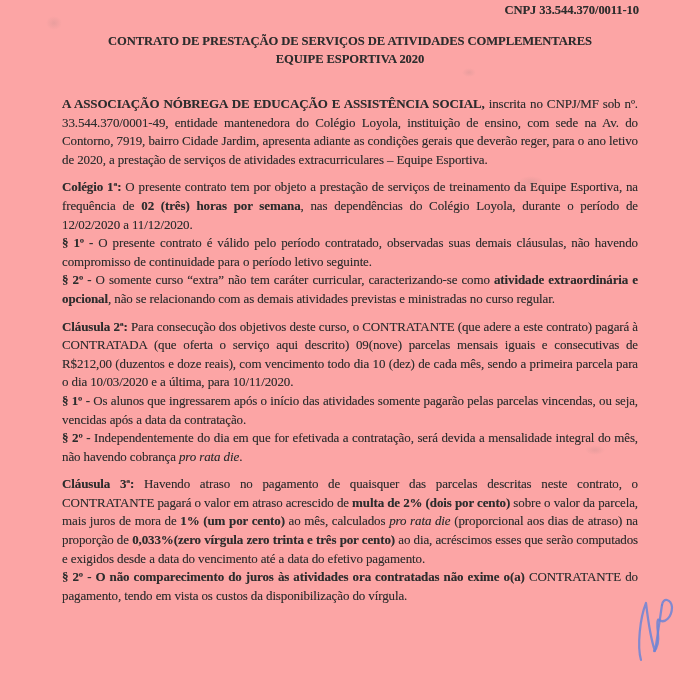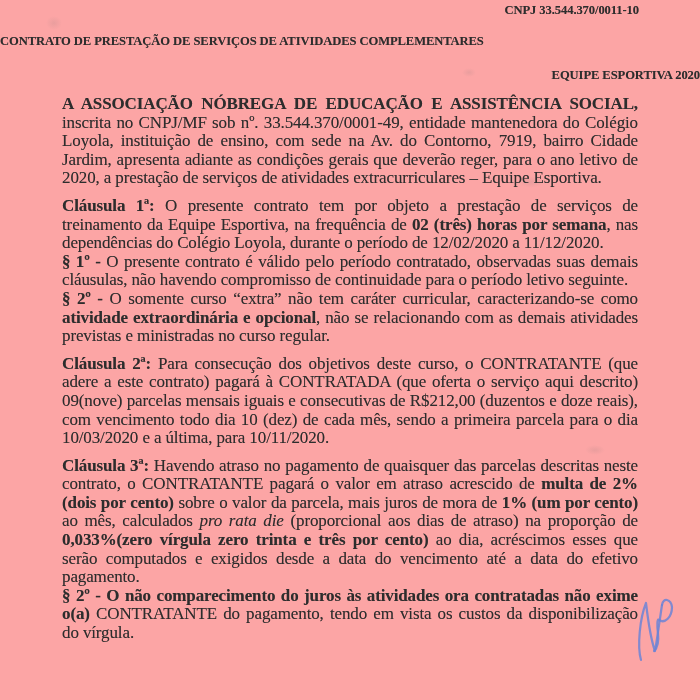--- a/index.html
+++ b/index.html
@@ -5,30 +5,30 @@
   html,body{margin:0;padding:0;background:#e8e8e8;}
   .page{
     position:relative;width:700px;height:700px;background:#fca5a5;overflow:hidden;
     font-family:Liberation Serif, serif;color:#2d2d2d;
     text-shadow:0 0 .45px rgba(45,45,45,.38);
   }
   .cnpj{
     position:absolute;top:3px;right:61px;font-weight:700;font-size:12.6px;letter-spacing:-.1px;
   }
   .doc-title{
-    position:absolute;top:34px;left:0;width:100%;
+    position:absolute;top:34px;left:0;width:100%;text-align:center;
     font-weight:700;font-size:12.6px;letter-spacing:-.1px;
   }
   .doc-subtitle{
-    position:absolute;top:68px;left:0;width:100%;text-align:right;
+    position:absolute;top:52px;left:0;width:100%;text-align:center;
     font-weight:700;font-size:12.6px;letter-spacing:-.1px;
   }
   .contract-body{
     position:absolute;left:62px;top:95px;width:576px;
-    font-size:17px;line-height:18.6px;letter-spacing:-.12px;
+    font-size:13px;line-height:18.6px;letter-spacing:-.12px;
     text-align:justify;hyphens:none;
   }
   .clause-group{margin:0 0 9px 0;}
   .clause-group:last-child{margin-bottom:11px;}
   .para{margin:0;}
   .seg-b{font-weight:700;}
   .seg-i{font-style:italic;}
   .initials-svg{position:absolute;left:634px;top:598px;width:42px;height:68px;}
   .initials-svg path{fill:none;stroke-width:2.2;stroke-linecap:round;stroke-linejoin:round;opacity:.85;}
   .smudge{position:absolute;border-radius:50%;
@@ -54,26 +54,28 @@
 
   <div class="doc-title">CONTRATO DE PRESTAÇÃO DE SERVIÇOS DE ATIVIDADES COMPLEMENTARES</div>
 
   <div class="doc-subtitle">EQUIPE ESPORTIVA 2020</div>
 
   <div class="contract-body">
       <div class="clause-group">
         <p class="para"><span class="seg-b">A ASSOCIAÇÃO NÓBREGA DE EDUCAÇÃO E ASSISTÊNCIA SOCIAL,</span><span class="seg-n"> inscrita no CNPJ/MF sob nº. 33.544.370/0001-49, entidade mantenedora do Colégio Loyola, instituição de ensino, com sede na Av. do Contorno, 7919, bairro Cidade Jardim, apresenta adiante as condições gerais que deverão reger, para o ano letivo de 2020, a prestação de serviços de atividades extracurriculares – Equipe Esportiva.</span></p>
       </div>
       <div class="clause-group">
-        <p class="para"><span class="seg-b">Cláusula 1ª:</span><span class="seg-n"> O presente contrato tem por objeto a prestação de serviços de treinamento da Equipe Esportiva, na frequência de </span><span class="seg-b">02 (três) horas por semana</span><span class="seg-n">, nas dependências do Colégio Loyola, durante o período de 12/02/2020 a 11/12/2020.</span></p>
+        <p class="para"><span class="seg-b">Colégio 1ª:</span><span class="seg-n"> O presente contrato tem por objeto a prestação de serviços de treinamento da Equipe Esportiva, na frequência de </span><span class="seg-b">02 (três) horas por semana</span><span class="seg-n">, nas dependências do Colégio Loyola, durante o período de 12/02/2020 a 11/12/2020.</span></p>
         <p class="para"><span class="seg-b">§ 1º -</span><span class="seg-n"> O presente contrato é válido pelo período contratado, observadas suas demais cláusulas, não havendo compromisso de continuidade para o período letivo seguinte.</span></p>
         <p class="para"><span class="seg-b">§ 2º -</span><span class="seg-n"> O somente curso “extra” não tem caráter curricular, caracterizando-se como </span><span class="seg-b">atividade extraordinária e opcional</span><span class="seg-n">, não se relacionando com as demais atividades previstas e ministradas no curso regular.</span></p>
       </div>
       <div class="clause-group">
         <p class="para"><span class="seg-b">Cláusula 2ª:</span><span class="seg-n"> Para consecução dos objetivos deste curso, o CONTRATANTE (que adere a este contrato) pagará à CONTRATADA (que oferta o serviço aqui descrito) 09(nove) parcelas mensais iguais e consecutivas de R$212,00 (duzentos e doze reais), com vencimento todo dia 10 (dez) de cada mês, sendo a primeira parcela para o dia 10/03/2020 e a última, para 10/11/2020.</span></p>
+        <p class="para"><span class="seg-b">§ 1º -</span><span class="seg-n"> Os alunos que ingressarem após o início das atividades somente pagarão pelas parcelas vincendas, ou seja, vencidas após a data da contratação.</span></p>
+        <p class="para"><span class="seg-b">§ 2º -</span><span class="seg-n"> Independentemente do dia em que for efetivada a contratação, será devida a mensalidade integral do mês, não havendo cobrança </span><span class="seg-i">pro rata die</span><span class="seg-n">.</span></p>
       </div>
       <div class="clause-group">
         <p class="para"><span class="seg-b">Cláusula 3ª:</span><span class="seg-n"> Havendo atraso no pagamento de quaisquer das parcelas descritas neste contrato, o CONTRATANTE pagará o valor em atraso acrescido de </span><span class="seg-b">multa de 2% (dois por cento)</span><span class="seg-n"> sobre o valor da parcela, mais juros de mora de </span><span class="seg-b">1% (um por cento)</span><span class="seg-n"> ao mês, calculados </span><span class="seg-i">pro rata die</span><span class="seg-n"> (proporcional aos dias de atraso) na proporção de </span><span class="seg-b">0,033%(zero vírgula zero trinta e três por cento)</span><span class="seg-n"> ao dia, acréscimos esses que serão computados e exigidos desde a data do vencimento até a data do efetivo pagamento.</span></p>
         <p class="para"><span class="seg-b">§ 2º - O não comparecimento do juros às atividades ora contratadas não exime o(a)</span><span class="seg-n"> CONTRATANTE do pagamento, tendo em vista os custos da disponibilização do vírgula.</span></p>
       </div>
     </div>
 
   <svg class="initials-svg" viewBox="0 0 42 68" xmlns="http://www.w3.org/2000/svg">
     <path d="M7,62 C3,48 6,20 12,5 C14,22 17,42 21,53 C23,42 26,20 28,7" stroke="#6b84d6"></path>
     <path d="M28,7 C29,-1 37,1 38,9 C38,19 31,26 25,22 C23,20 23,28 24,35 C25,44 23,50 20,53" stroke="#6b84d6"></path>

